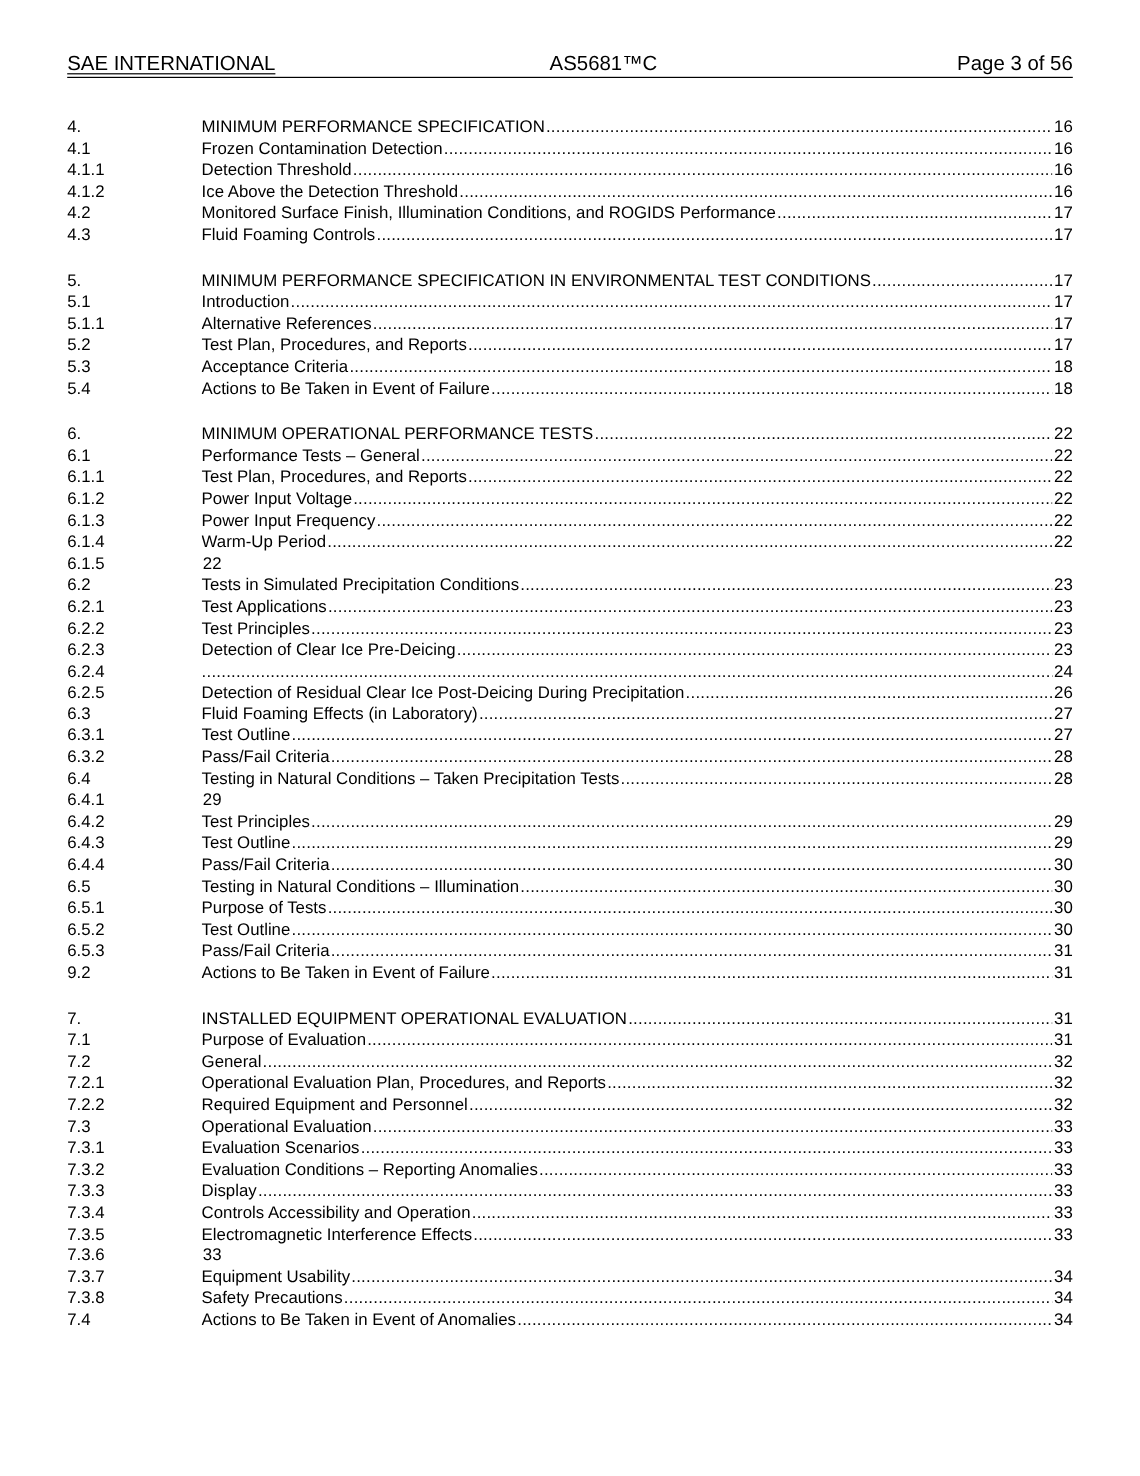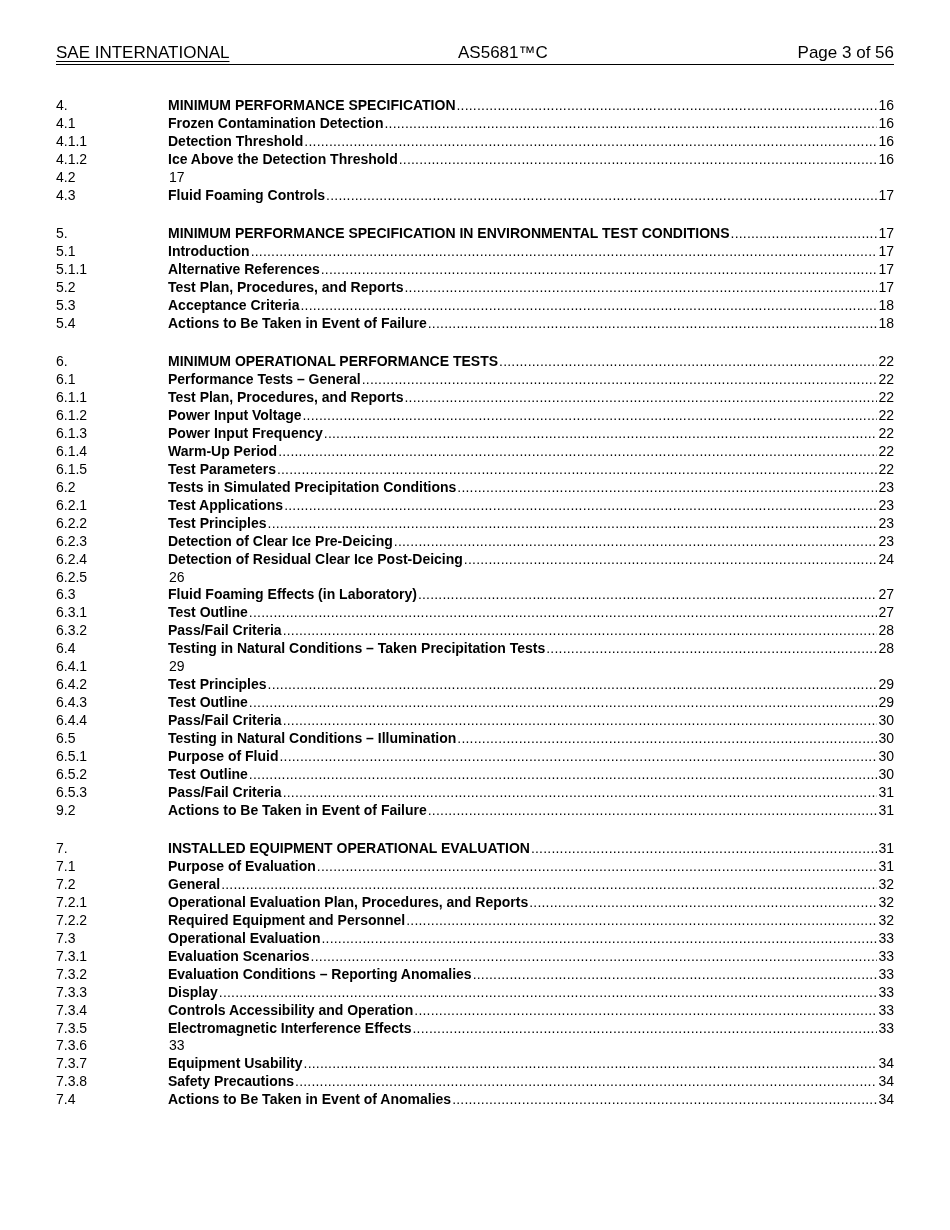--- a/index.html
+++ b/index.html
@@ -21,21 +21,21 @@
   }
   .section { margin-bottom: 20.5px; }
   .row {
     position: relative; height: 17.95px; line-height: 17.95px;
     display: flex; align-items: baseline;
   }
   .num { width: 112px; flex: 0 0 112px; white-space: nowrap; }
   .title-wrap {
     flex: 1 1 auto; display: flex; align-items: baseline; overflow: hidden; white-space: nowrap;
   }
-  .title { flex: 0 0 auto; padding-right: 1px; font-weight: bold; }
+  .title { flex: 0 0 auto; padding-right: 1px; }
   .leader {
     flex: 1 1 auto; overflow: hidden; white-space: nowrap; letter-spacing: 0.2px;
   }
   .leader::after {
     content: "..............................................................................................................................................................................................................................";
   }
   .page { flex: 0 0 auto; text-align: right; padding-left: 1px; }
 </style>
 </head>
 <body>
@@ -75,20 +75,24 @@
       <div class="row">
         <span class="num">4.1.2</span>
         <span class="title-wrap">
           <span class="title">Ice Above the Detection Threshold</span>
           <span class="leader"></span>
         </span>
         <span class="page">16</span>
       </div>
       <div class="row">
         <span class="num">4.2</span>
+        <span class="title-wrap">
+          <span class="title">Monitored Surface Finish, Illumination Conditions, and ROGIDS Performance</span>
+          <span class="leader"></span>
+        </span>
         <span class="page">17</span>
       </div>
       <div class="row">
         <span class="num">4.3</span>
         <span class="title-wrap">
           <span class="title">Fluid Foaming Controls</span>
           <span class="leader"></span>
         </span>
         <span class="page">17</span>
       </div>
@@ -187,24 +191,20 @@
       <div class="row">
         <span class="num">6.1.4</span>
         <span class="title-wrap">
           <span class="title">Warm-Up Period</span>
           <span class="leader"></span>
         </span>
         <span class="page">22</span>
       </div>
       <div class="row">
         <span class="num">6.1.5</span>
-        <span class="title-wrap">
-          <span class="title">Test Parameters</span>
-          <span class="leader"></span>
-        </span>
         <span class="page">22</span>
       </div>
       <div class="row">
         <span class="num">6.2</span>
         <span class="title-wrap">
           <span class="title">Tests in Simulated Precipitation Conditions</span>
           <span class="leader"></span>
         </span>
         <span class="page">23</span>
       </div>
@@ -228,27 +228,30 @@
         <span class="num">6.2.3</span>
         <span class="title-wrap">
           <span class="title">Detection of Clear Ice Pre-Deicing</span>
           <span class="leader"></span>
         </span>
         <span class="page">23</span>
       </div>
       <div class="row">
         <span class="num">6.2.4</span>
         <span class="title-wrap">
-          <span class="title">Detection of Residual Clear Ice Post-Deicing</span>
           <span class="leader"></span>
         </span>
         <span class="page">24</span>
       </div>
       <div class="row">
         <span class="num">6.2.5</span>
+        <span class="title-wrap">
+          <span class="title">Detection of Residual Clear Ice Post-Deicing During Precipitation</span>
+          <span class="leader"></span>
+        </span>
         <span class="page">26</span>
       </div>
       <div class="row">
         <span class="num">6.3</span>
         <span class="title-wrap">
           <span class="title">Fluid Foaming Effects (in Laboratory)</span>
           <span class="leader"></span>
         </span>
         <span class="page">27</span>
       </div>
@@ -308,21 +311,21 @@
         <span class="num">6.5</span>
         <span class="title-wrap">
           <span class="title">Testing in Natural Conditions – Illumination</span>
           <span class="leader"></span>
         </span>
         <span class="page">30</span>
       </div>
       <div class="row">
         <span class="num">6.5.1</span>
         <span class="title-wrap">
-          <span class="title">Purpose of Fluid</span>
+          <span class="title">Purpose of Tests</span>
           <span class="leader"></span>
         </span>
         <span class="page">30</span>
       </div>
       <div class="row">
         <span class="num">6.5.2</span>
         <span class="title-wrap">
           <span class="title">Test Outline</span>
           <span class="leader"></span>
         </span>

